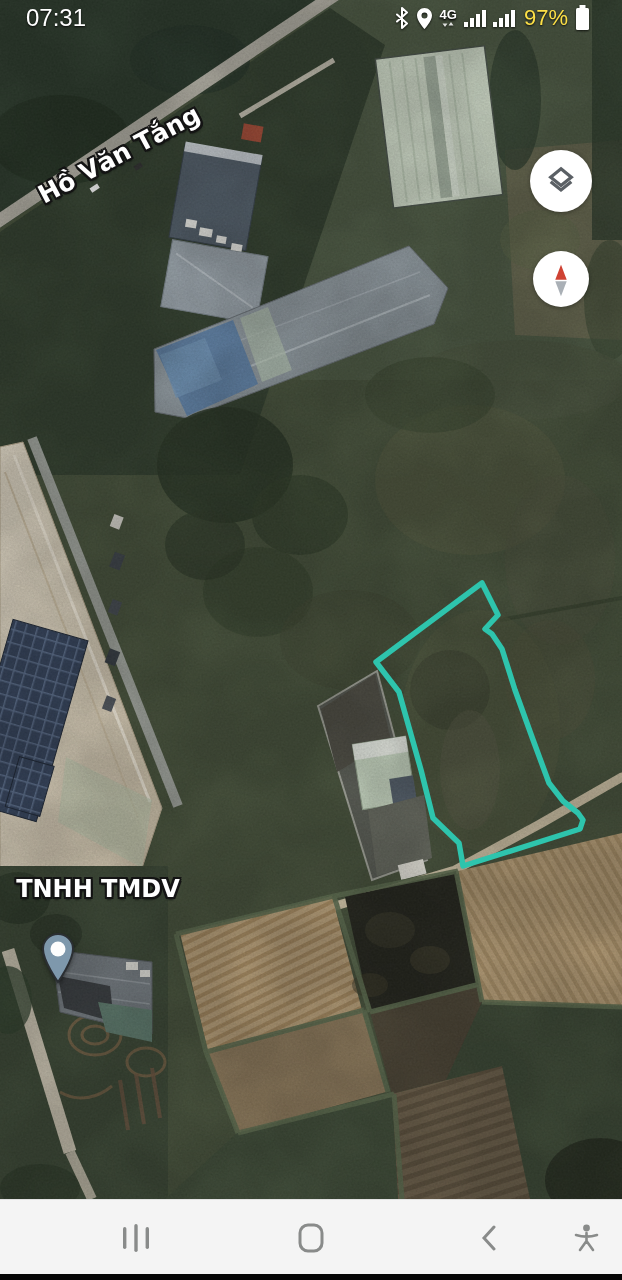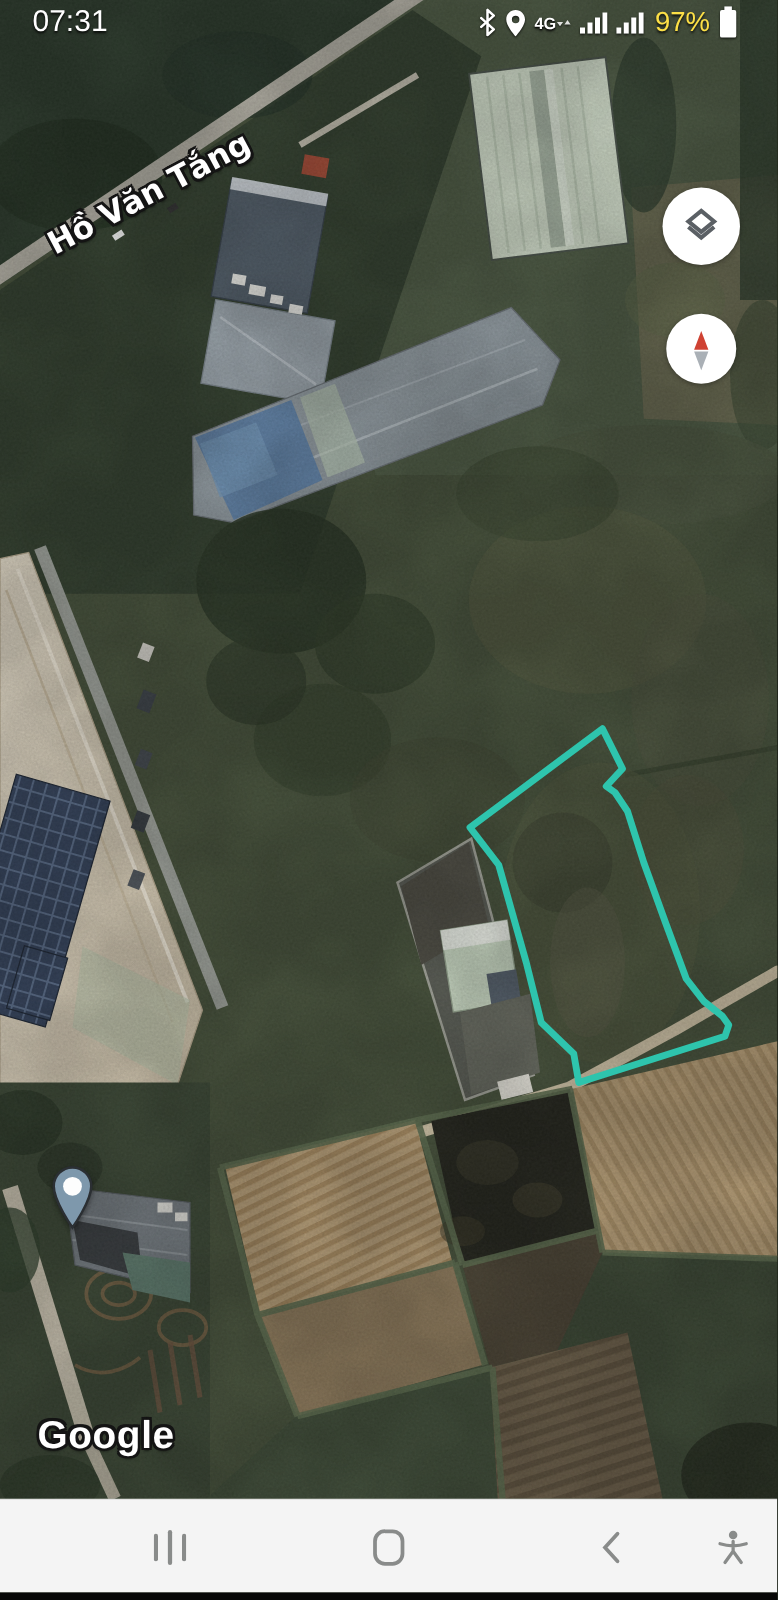--- a/index.html
+++ b/index.html
@@ -22,21 +22,21 @@
   .fab{position:absolute;border:0;padding:0;background:#fff;border-radius:50%;
        display:flex;align-items:center;justify-content:center;box-shadow:0 1px 4px rgba(0,0,0,.35);cursor:pointer;}
   .fab.layers{left:530px;top:150px;width:62px;height:62px;}
   .fab.compass{left:533px;top:251px;width:56px;height:56px;}
   
   .status-bar{position:absolute;left:0;top:0;width:622px;height:36px;}
   .time{position:absolute;left:26px;top:4px;font-size:24px;color:#fff;
         text-shadow:0 1px 2px rgba(0,0,0,.85);}
   .status-right{position:absolute;right:32px;top:0;height:36px;display:flex;align-items:center;gap:7px;}
   .sicon{filter:drop-shadow(0 1px 1px rgba(0,0,0,.75));display:block;}
-  .fourg{display:flex;flex-direction:row;align-items:center;line-height:1;
+  .fourg{display:flex;flex-direction:column;align-items:center;line-height:1;
          color:#fff;text-shadow:0 1px 1px rgba(0,0,0,.75);}
   .fourg .nettxt{font-size:13px;font-weight:bold;}
   .pct{font-size:22px;color:#fde047;text-shadow:0 1px 2px rgba(0,0,0,.85);margin-left:2px;}
   
   .nav-bar{position:absolute;left:0;top:1199px;width:622px;height:75px;background:#f4f4f4;
            border-top:1px solid rgba(0,0,0,.07);box-sizing:border-box;}
   .nav-btn{position:absolute;top:0;height:75px;width:60px;margin-left:-30px;border:0;background:none;
            padding:0;display:flex;align-items:center;justify-content:center;cursor:pointer;}
   .bottom-edge{position:absolute;left:0;top:1274px;width:622px;height:6px;background:#060606;}
 </style>
@@ -236,28 +236,28 @@
       <rect x="0" y="0" width="622" height="1199" filter="url(#blotchF)" opacity=".16"></rect>
       <rect x="0" y="0" width="622" height="1199" filter="url(#grainF)" opacity=".12"></rect>
       <rect x="0" y="0" width="622" height="1199" filter="url(#grainW)" opacity=".05"></rect>
 
       <polyline fill="none" stroke-width="5.5" stroke-linejoin="round" stroke-linecap="round" points="482,583 498,615 485,629 492,634 502,649 515,690 532,737 549,783 563,801 578,813 583,820 580,829 463,866 459,843 433,818 421,770 399,692 376,662 482,583" stroke="#2ec4ad"></polyline>
     </svg>
 
     <div class="road-label outlined">Hồ Văn Tắng</div>
 
     <div class="place-label outlined">
+      <div>TNHH TMDV</div>
     </div>
 
     <svg class="pin" width="36" height="56" viewBox="0 0 36 56">
       <path d="M18 2 C9.7 2 3 8.7 3 17 C3 29 18 50 18 50 C18 50 33 29 33 17 C33 8.7 26.3 2 18 2 Z" stroke="#2b2f33" stroke-width="2" fill="#7e98ac"></path>
       <circle cx="18" cy="17" r="7.5" fill="#fdfdfd"></circle>
     </svg>
 
-    <div class="google-logo outlined">Google</div>
 
     <button class="fab layers">
       <svg width="40" height="40" viewBox="0 0 62 62">
         <polygon points="31,12 47,25 31,38 15,25" fill="none" stroke="#5b6065" stroke-width="5"></polygon>
         <path d="M15,32 L31,45 L47,32" fill="none" stroke="#5b6065" stroke-width="5"></path>
       </svg>
     </button>
 
     <button class="fab compass">
       <svg width="40" height="40" viewBox="0 0 56 56">

